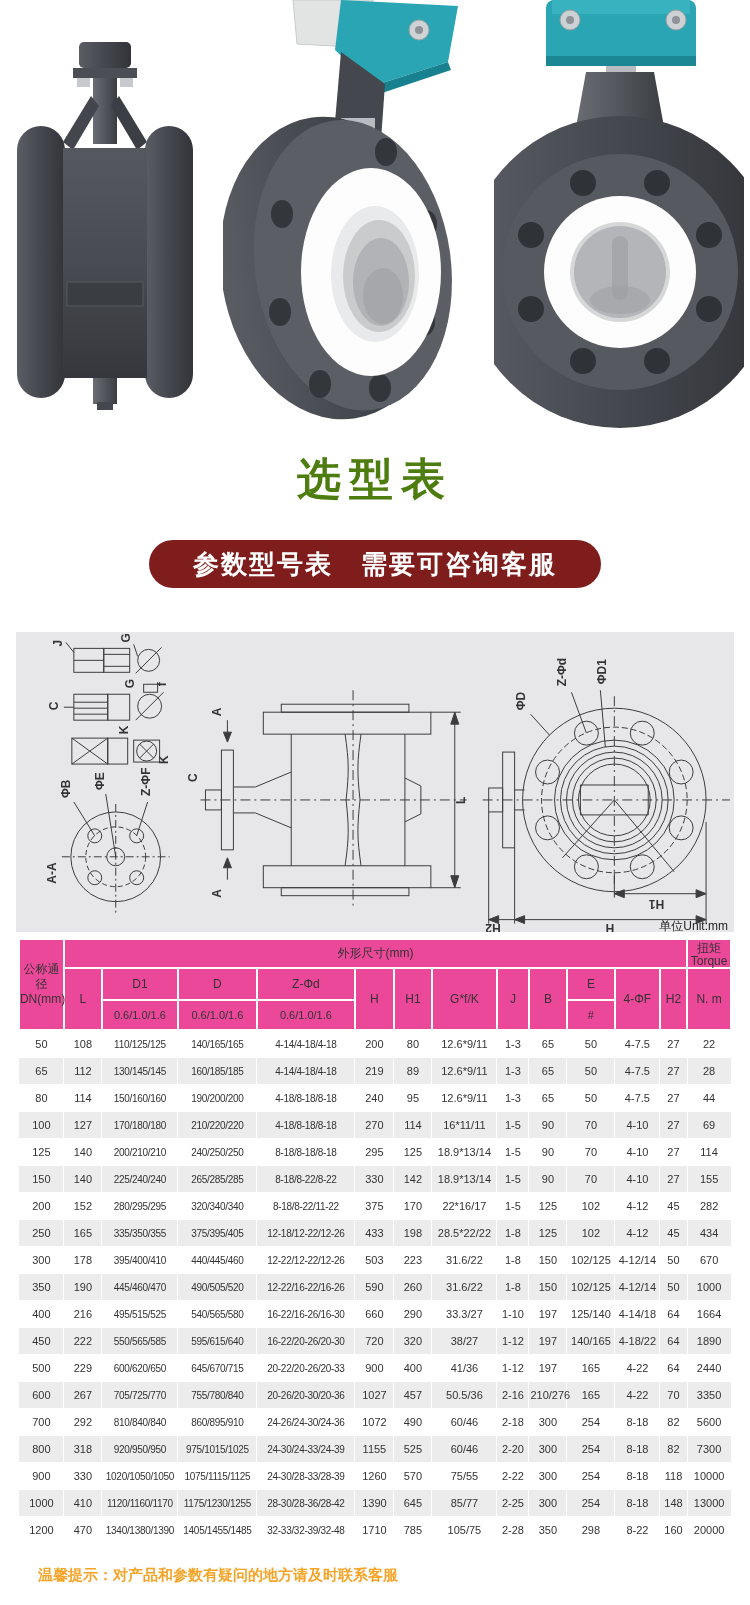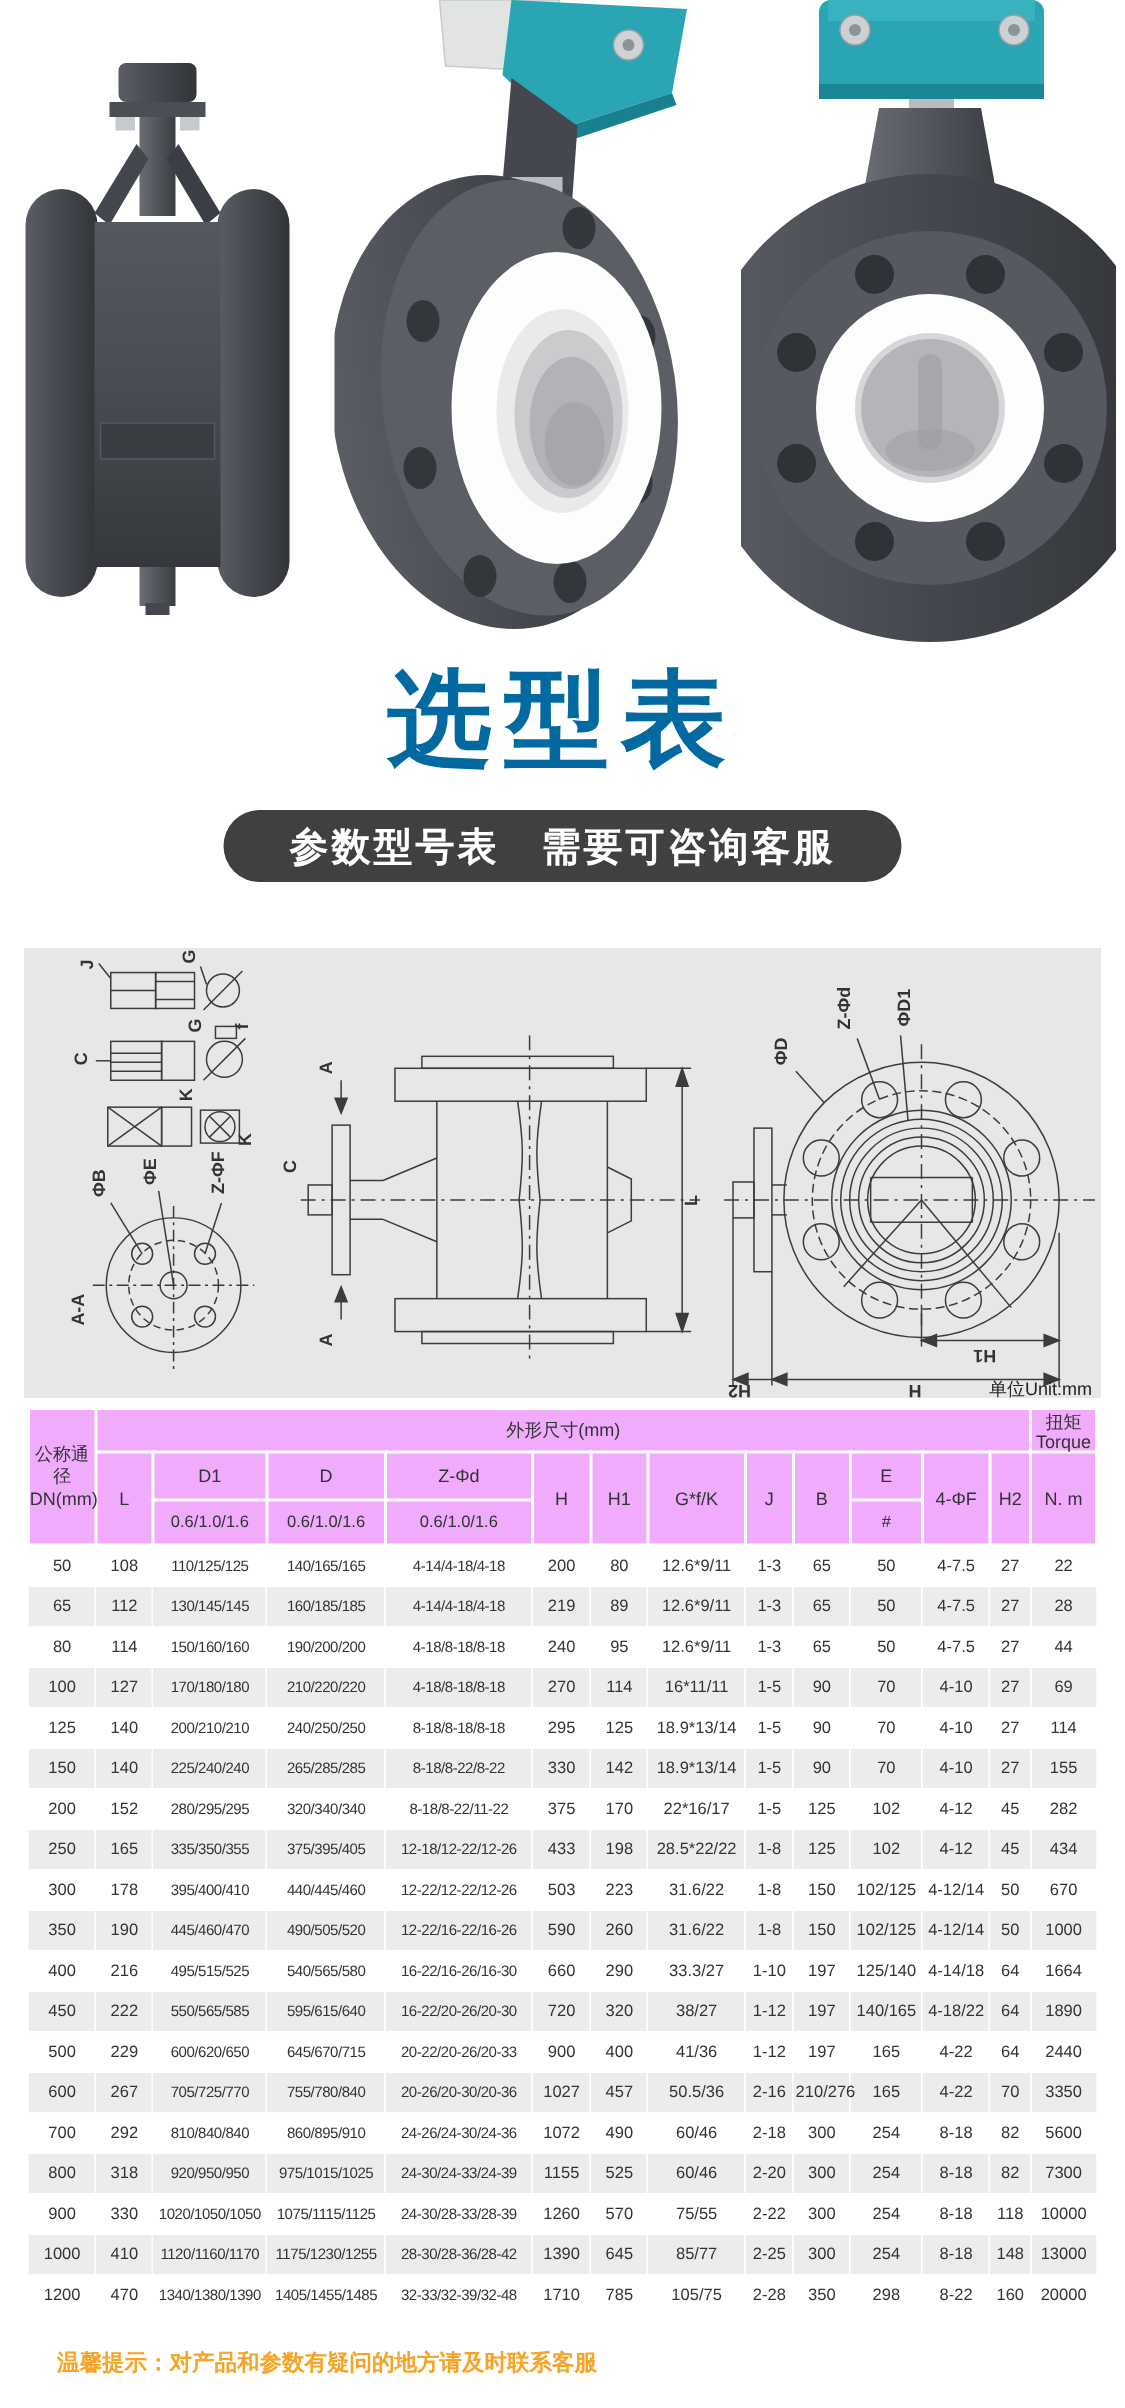--- a/index.html
+++ b/index.html
@@ -5,46 +5,46 @@
   html,body{margin:0;padding:0;background:#fff;}
   body{
     width:750px;height:1605px;overflow:hidden;position:relative;
     font-family:"Liberation Sans","DejaVu Sans",sans-serif;color:#333;
   }
   
   .photos{height:430px;display:flex;justify-content:center;align-items:flex-start;gap:16px;background:#fff;}
   .photo{background:#fff;}
   
   .page-title{
-    margin-top:14px;text-align:center;font-size:70px;line-height:70px;
-    font-weight:800;color:#0369a1;letter-spacing:8px;
+    margin-top:14px;text-align:center;font-size:44px;line-height:70px;
+    font-weight:800;color:#4d7c0f;letter-spacing:8px;
   }
   .badge-wrap{display:flex;justify-content:center;margin-top:26px;}
   .badge{
-    background:#404040;color:#fff;font-weight:bold;font-size:26px;
+    background:#7f1d1d;color:#fff;font-weight:bold;font-size:26px;
     line-height:48px;height:48px;padding:0 44px;border-radius:24px;letter-spacing:2px;
   }
   
   .panel{
     width:718px;height:300px;margin:44px auto 0 auto;background:#e7e7e9;
     position:relative;
   }
   .panel svg{display:block;}
   .unit-note{
     width:718px;margin:-12px auto 0 auto;text-align:right;
     font-size:12px;line-height:12px;color:#222;padding-right:6px;box-sizing:border-box;
     position:relative;z-index:2;padding-left:13px;
   }
   
   .spec{
     width:712px;margin:6px auto 0 auto;border-collapse:collapse;table-layout:fixed;
     font-size:11px;color:#333;border:1px solid #e3e3e3;
   }
   .spec th{
-    background:#f0abfc;border:2px solid #fff;font-weight:normal;
+    background:#ec4899;border:2px solid #fff;font-weight:normal;
     text-align:center;padding:1px 0;font-size:12px;
   }
   .spec td{
     border:1px solid #fff;text-align:center;height:26px;padding:0 1px;
     background:#fff;white-space:nowrap;
   }
   .spec tr.alt td{background:#ececec;}
   .spec td.cond{font-size:10px;letter-spacing:-0.3px;}
   .th-small{font-size:12px;display:block;line-height:10px;}
   .th-2l{line-height:15px;}

